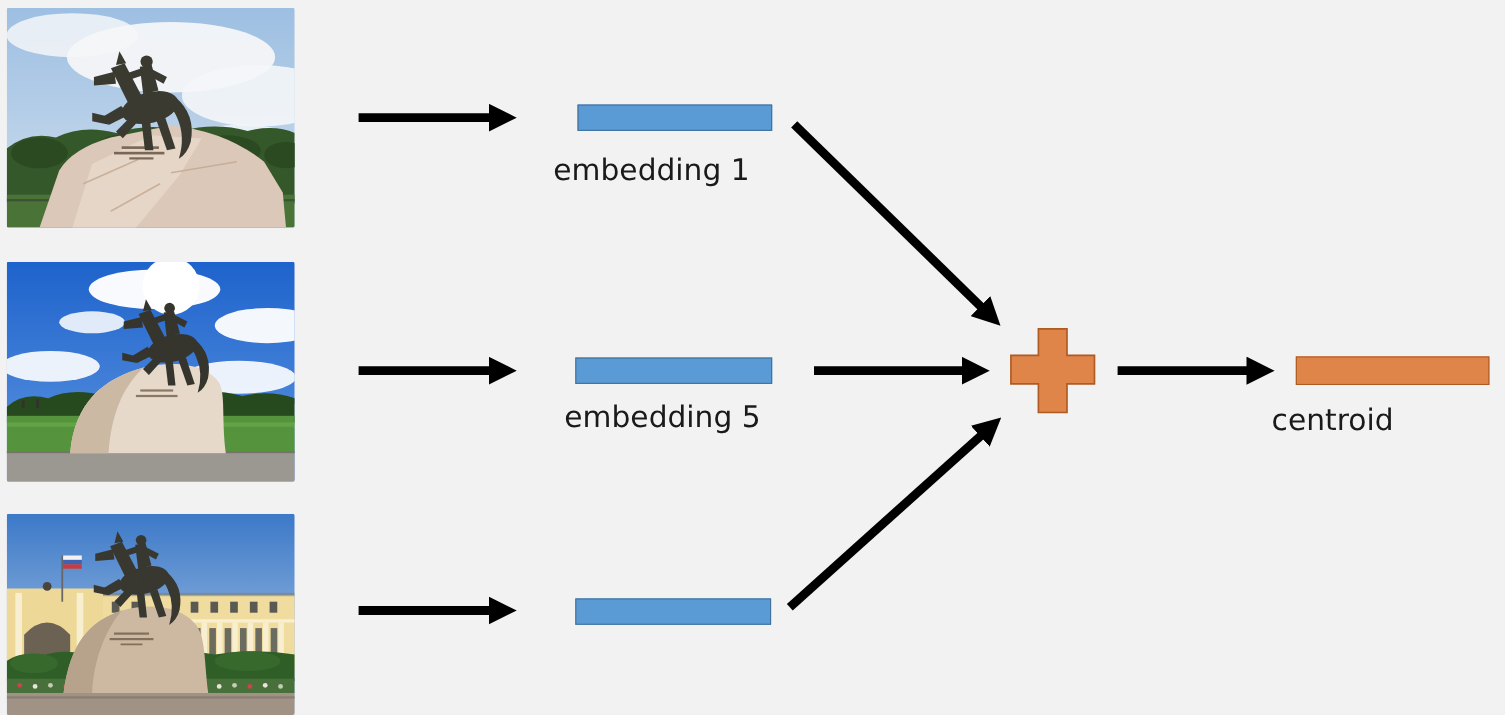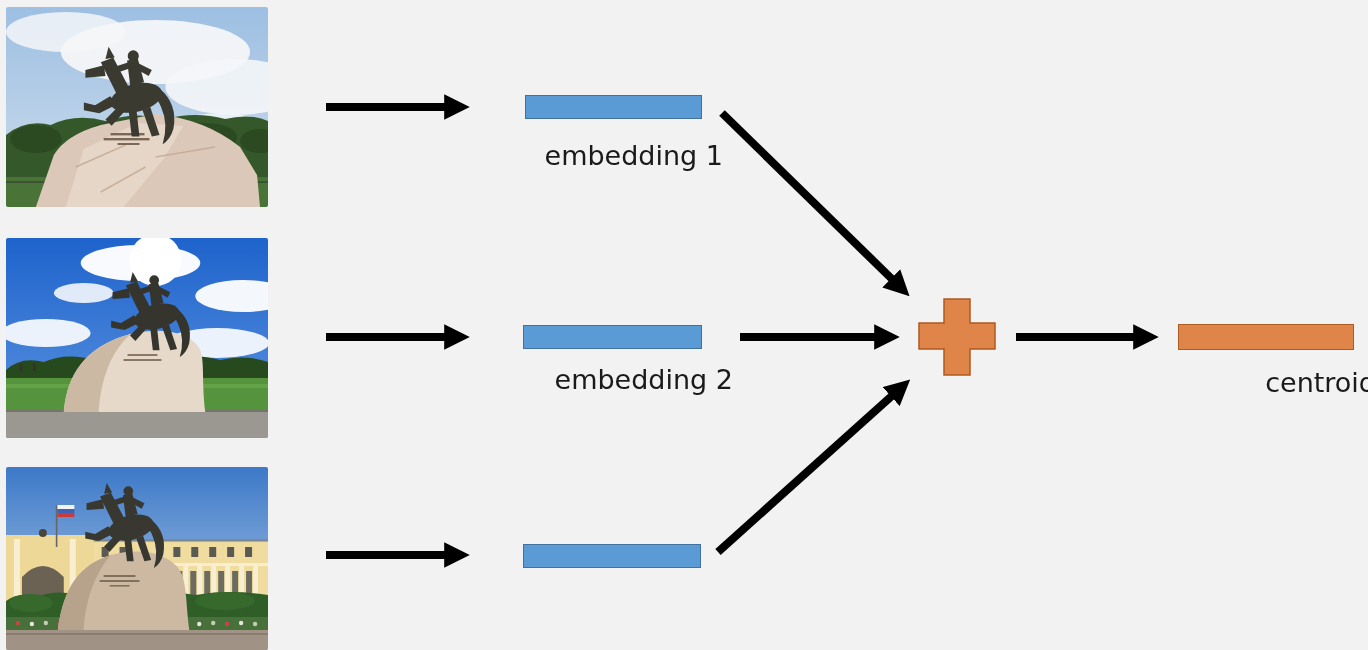--- a/index.html
+++ b/index.html
@@ -21,21 +21,21 @@
   .arrows-layer line { stroke:var(--arrow-color); stroke-width:8; }
 
   .vec { position:absolute; }
   .embed { background:var(--embedding-fill); border:1.5px solid var(--embedding-border); }
   #emb1-rect { left:525px; top:95px;  width:177px; height:24px; }
   #emb2-rect { left:523px; top:325px; width:179px; height:24px; }
   #emb3-rect { left:523px; top:544px; width:178px; height:24px; }
   #centroid-rect { left:1178px; top:324px; width:176px; height:26px;
                    background:var(--accent-fill); border:1.5px solid var(--accent-border); }
 
-  .label { position:absolute; width:220px; text-align:right; font-size:27px;
+  .label { position:absolute; width:220px; text-align:left; font-size:27px;
            line-height:34px; color:var(--label-color); }
   #emb1-label { left:503px; top:139px; }
   #emb2-label { left:513px; top:363px; }
   #emb3-label { left:503px; top:591px; }
   #centroid-label { left:1156px; top:366px; }
 
   #plus { position:absolute; left:915px; top:295px; width:84px; height:84px; }
   #plus path { fill:var(--accent-fill); stroke:var(--accent-border); stroke-width:1.5; }
 
   .defs-holder { position:absolute; width:0; height:0; overflow:hidden; }
@@ -264,21 +264,21 @@
     <g>
         <line x1="1016" y1="337" x2="1137" y2="337" marker-end="url(#ah)"></line>
       </g>
   </svg>
 
   <div class="vec embed" id="emb1-rect"></div>
   <div class="vec embed" id="emb2-rect"></div>
   <div class="vec embed" id="emb3-rect"></div>
 
   <div class="label" id="emb1-label">embedding 1</div>
-  <div class="label" id="emb2-label">embedding 2</div>
+  <div class="label" id="emb2-label">embedding 5</div>
 
   <svg id="plus" viewBox="0 0 84 84">
     <path d="M29,4 h26 v24 h25 v26 h-25 v26 h-26 v-26 h-25 v-26 h25 z"></path>
   </svg>
 
   <div class="vec" id="centroid-rect"></div>
   <div class="label" id="centroid-label">centroid</div>
 
 </div>
 

